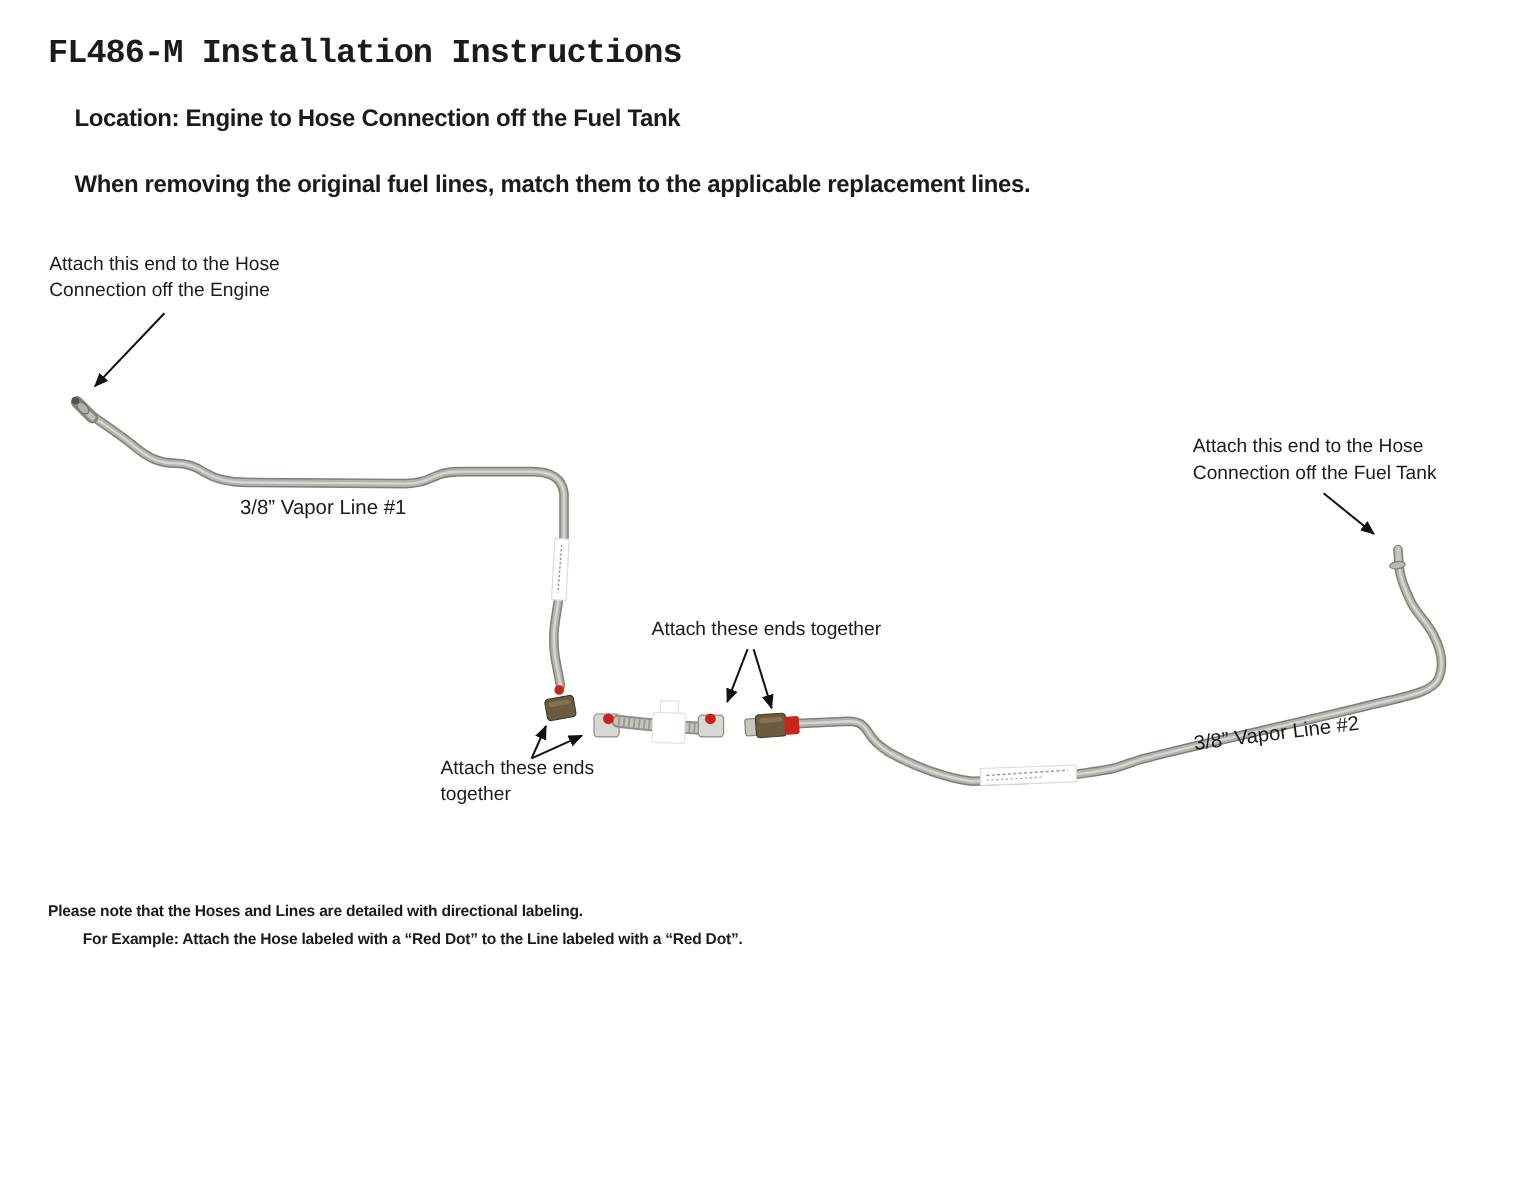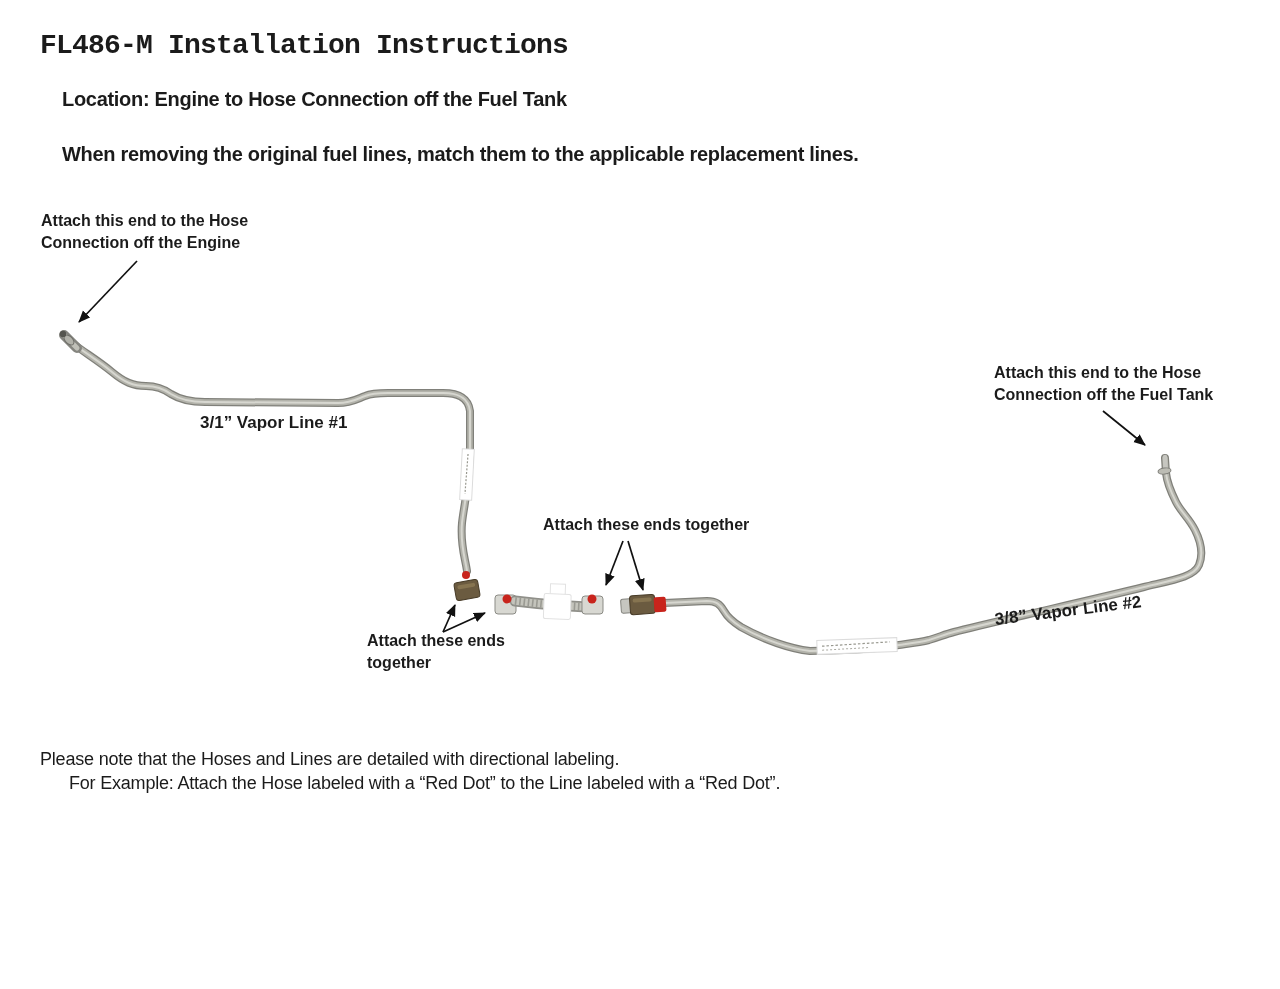--- a/index.html
+++ b/index.html
@@ -14,40 +14,40 @@
   .intro{left:40px;top:143px;}
   .callout{font-size:16px;line-height:22px;white-space:pre-line;}
   .co-engine{left:41px;top:210px;}
   .co-tank{left:994px;top:362px;}
   .co-ends-top{left:543px;top:514px;}
   .co-ends-left{left:367px;top:630px;}
   .co-hose{left:536px;top:617px;}
   .partlabel{font-size:17px;}
   .lbl-v1{left:200px;top:413px;}
   .lbl-v2{left:995px;top:610px;transform:rotate(-7deg);transform-origin:left center;}
-  .note{font-size:18px;font-weight:400;line-height:24px;letter-spacing:-0.2px;}
+  .note{font-size:13px;font-weight:700;line-height:24px;letter-spacing:-0.2px;}
   .note1{left:40px;top:747px;}
   .note2{left:40px;top:771px;margin-left:29px;}
   svg{position:absolute;left:0;top:0;}
   .tube-edge{fill:none;stroke:#80807a;stroke-width:8;stroke-linecap:round;stroke-linejoin:round;}
   .tube-body{fill:none;stroke:#b3b3ab;stroke-width:5.5;stroke-linecap:round;stroke-linejoin:round;}
   .tube-hi{fill:none;stroke:#dadad4;stroke-width:2;stroke-linecap:round;stroke-linejoin:round;opacity:.9;}
   .braid-edge{fill:none;stroke:#90908a;stroke-width:11;stroke-linecap:round;}
   .braid-body{fill:none;stroke:#c4c4bc;stroke-width:7.5;stroke-linecap:round;}
   .braid-tex{fill:none;stroke:#84847c;stroke-width:7.5;stroke-dasharray:1.6 2.6;opacity:.65;}
   .arrow{stroke:#111;stroke-width:1.7;}
 </style>
 </head>
 <body>
 
 <div class="abs title">FL486-M Installation Instructions</div>
 <div class="abs h2 loc">Location: Engine to Hose Connection off the Fuel Tank</div>
 <div class="abs h2 intro">When removing the original fuel lines, match them to the applicable replacement lines.</div>
 
-<div class="abs" style="left:0;top:0;width:1280px;height:989px;font-weight:bold;">
+<div class="abs" style="left:0;top:0;width:1280px;height:989px;">
   <svg width="1280" height="989" viewBox="0 0 1280 989">
     <defs>
       <marker id="ah" markerUnits="userSpaceOnUse" markerWidth="15" markerHeight="12" refX="11" refY="5" orient="auto">
         <path d="M0,0 L12,5 L0,10 Z" fill="#111"></path>
       </marker>
       <path id="line1" d="M 71 342 C 82 351, 99 361, 112 372 C 124 382, 133 386, 146 386 C 157 386, 164 389, 171 394 C 179 399, 191 402, 205 402 L 338 403 C 351 403, 357 399, 365 396 C 372 393, 379 393, 388 393 L 443 393 C 456 393, 468 396, 470 411 L 470 447 C 470 484, 464 504, 462 523 C 460 545, 465 557, 467 571"></path>
       <path id="line2" d="M 664 603 L 707 601 C 716 601, 720 604, 724 611 C 728 618, 733 622, 741 627 C 764 640, 791 649, 810 651 L 845 650 C 868 649, 886 647, 899 645 C 913 643, 921 642, 929 640 C 939 637, 946 634, 954 632 C 992 622, 1092 600, 1144 587 C 1173 580, 1194 577, 1199 565 C 1204 553, 1200 540, 1195 530 C 1189 518, 1181 512, 1176 502 C 1171 492, 1167 483, 1166 473 L 1165 458"></path>
       <path id="hosebraid" d="M 515 601 C 540 604, 564 606, 587 607"></path>
     </defs>
 
@@ -125,18 +125,18 @@
     </g>
   </svg>
 
   <div class="abs callout co-engine">Attach this end to the Hose
 Connection off the Engine</div>
   <div class="abs callout co-tank">Attach this end to the Hose
 Connection off the Fuel Tank</div>
   <div class="abs callout co-ends-top">Attach these ends together</div>
   <div class="abs callout co-ends-left">Attach these ends
 together</div>
-  <div class="abs partlabel lbl-v1">3/1” Vapor Line #1</div>
+  <div class="abs partlabel lbl-v1">3/8” Vapor Line #1</div>
   <div class="abs partlabel lbl-v2">3/8” Vapor Line #2</div>
 </div>
 
 <div class="abs note note1">Please note that the Hoses and Lines are detailed with directional labeling.</div>
 <div class="abs note note2">For Example: Attach the Hose labeled with a “Red Dot” to the Line labeled with a “Red Dot”.</div>
 
 </body></html>

